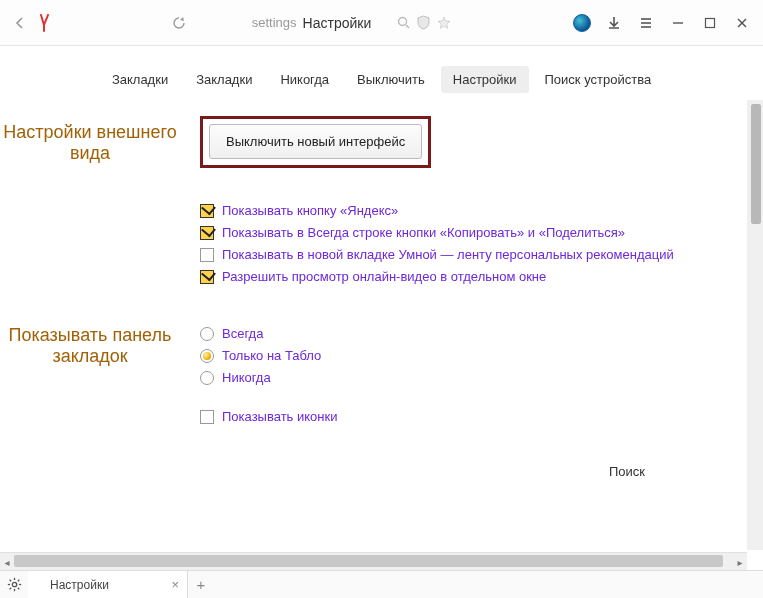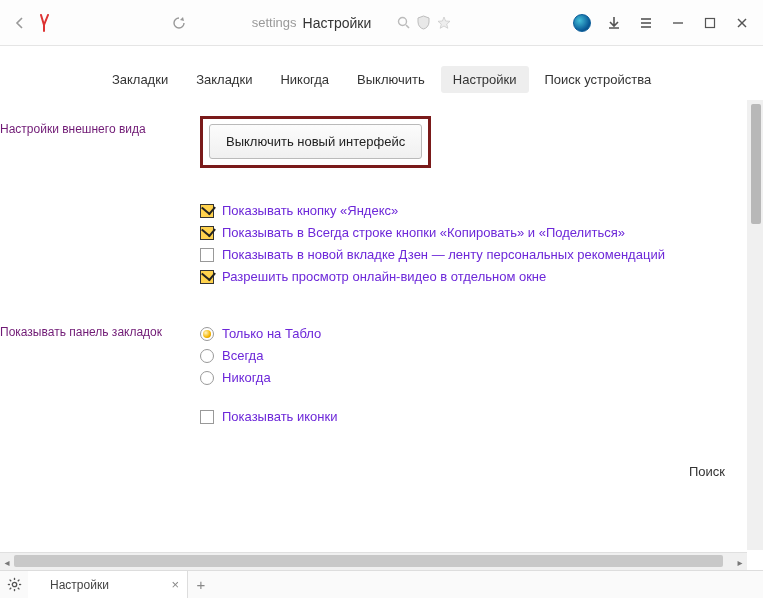--- a/index.html
+++ b/index.html
@@ -50,22 +50,22 @@
 .content {
   position: absolute; top: 100px; bottom: 48px; left: 0; right: 0;
   overflow: hidden;
 }
 .scroll-area {
   position:absolute; top:0; bottom:10px; left:0; right:16px;
   overflow:hidden;
 }
 .section { display: flex; margin-bottom: 28px; }
 .section-label {
-  width: 200px; text-align: left; padding-right: 20px; padding-top: 6px;
-  font-size: 12px; color: #701a75;
+  width: 200px; text-align: center; padding-right: 20px; padding-top: 6px;
+  font-size: 18px; color: #a16207;
 }
 .section-body { flex: 1; padding-right: 24px; }
 .action-btn {
   display: inline-block;
   padding: 9px 16px; font-size: 13px;
   background: linear-gradient(#fcfcfc,#f0f0f0);
   border: 1px solid #bababa; border-radius: 3px;
   cursor: pointer; color:#222;
 }
 .highlight-box {
@@ -121,21 +121,21 @@
 .gear { width: 28px; display:flex; justify-content:center; color:#555; cursor:pointer; }
 .tab {
   height: 100%; display: flex; align-items: center; gap: 10px;
   padding: 0 10px 0 22px; font-size: 12px; color: #444;
   border-right: 1px solid #ddd; background:#fff; min-width:160px;
   position:relative;
 }
 .tab-close { color:#888; cursor:pointer; font-size:13px; position:absolute; right:8px; }
 .newtab { width:26px; display:flex; justify-content:center; color:#888; cursor:pointer; font-size:15px; }
 .cutoff-label {
-  position:absolute; bottom:0; right:2px; text-align:right;
+  position:absolute; bottom:0; right:10px; text-align:center;
   width: 200px; font-size:13px; padding-right:20px;
 }
 svg { display:block; }
 </style>
 </head>
 <body>
 
 <div class="titlebar">
   <div class="tb-left">
     <div class="tb-icon">
@@ -234,39 +234,39 @@
       <div class="opt-row">
         <div class="checkbox checked"></div>
         <div class="opt-label">Показывать кнопку «Яндекс»</div>
       </div>
       <div class="opt-row">
         <div class="checkbox checked"></div>
         <div class="opt-label">Показывать в Всегда строке кнопки «Копировать» и «Поделиться»</div>
       </div>
       <div class="opt-row">
         <div class="checkbox"></div>
-        <div class="opt-label">Показывать в новой вкладке Дзен — ленту персональных рекомендаций</div>
+        <div class="opt-label">Показывать в новой вкладке Умной — ленту персональных рекомендаций</div>
       </div>
       <div class="opt-row">
         <div class="checkbox checked"></div>
         <div class="opt-label">Разрешить просмотр онлайн-видео в отдельном окне</div>
       </div>
     </div>
   </div>
 
   <div class="section">
     <div class="section-label">Показывать панель закладок</div>
     <div class="section-body">
       <div class="opt-row">
+        <div class="radio"></div>
+        <div class="opt-label">Всегда</div>
+      </div>
+      <div class="opt-row">
         <div class="radio checked"></div>
         <div class="opt-label">Только на Табло</div>
-      </div>
-      <div class="opt-row">
-        <div class="radio"></div>
-        <div class="opt-label">Всегда</div>
       </div>
       <div class="opt-row">
         <div class="radio"></div>
         <div class="opt-label">Никогда</div>
       </div>
       <div style="height:10px"></div>
       <div class="opt-row">
         <div class="checkbox"></div>
         <div class="opt-label">Показывать иконки</div>
       </div>

